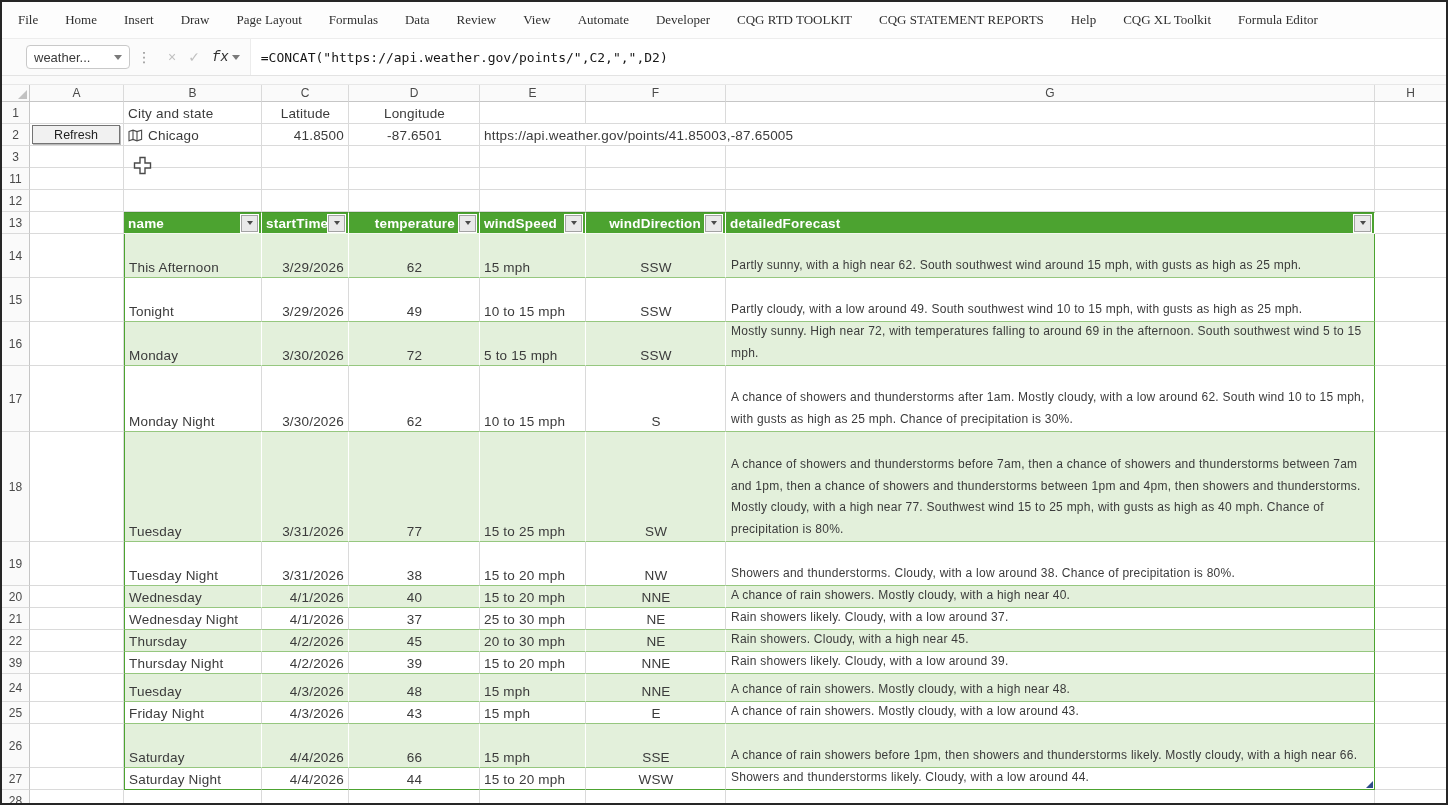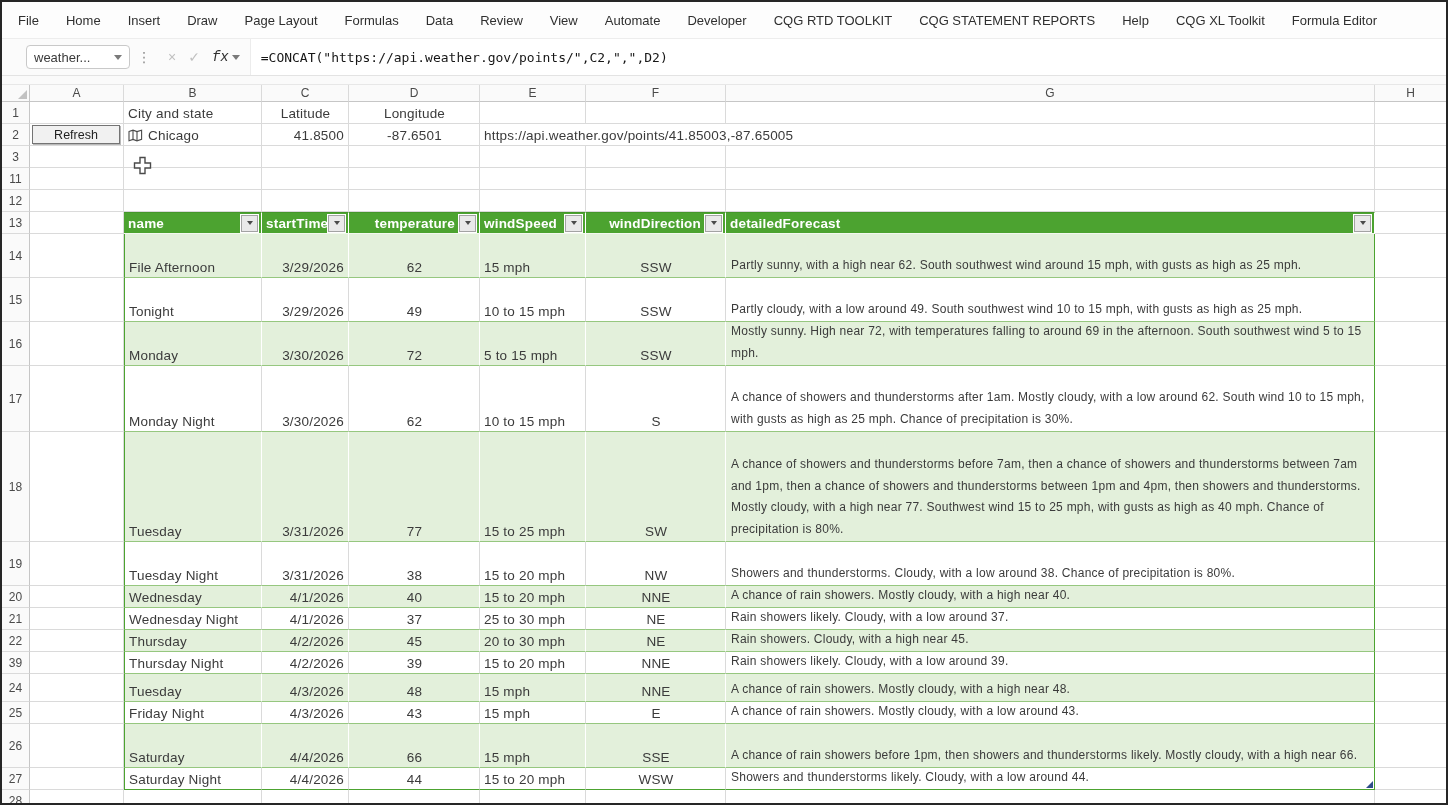--- a/index.html
+++ b/index.html
@@ -4,21 +4,21 @@
 <style>
   html,body{margin:0;padding:0;background:#e8e8e8;}
   .window{
     width:1448px;height:805px;box-sizing:border-box;border:2px solid #262626;
     background:#fff;display:flex;flex-direction:column;overflow:hidden;
     font-family:"Liberation Sans",sans-serif;
   }
   
   .menubar{height:36px;flex:none;display:flex;align-items:center;gap:27px;
     padding:0 16px;background:#fdfdfd;border-bottom:1px solid #ededed;
-    font-size:13px;color:#2f2f2f;white-space:nowrap;}
+    font-size:13px;color:#2f2f2f;white-space:nowrap;font-family:Liberation Serif, serif;}
   .menu-item{cursor:default;}
   
   .formulabar{height:36px;flex:none;display:flex;align-items:center;background:#fbfbfb;
     border-bottom:1px solid #e3e3e3;padding-left:24px;}
   .namebox{width:104px;height:24px;box-sizing:border-box;border:1px solid #c9c9c9;border-radius:4px;
     background:#fff;display:flex;align-items:center;justify-content:space-between;
     padding:0 7px;font-size:13px;color:#3a3a3a;}
   .tri-down{width:0;height:0;border-left:4px solid transparent;border-right:4px solid transparent;
     border-top:5px solid #7a7a7a;display:inline-block;}
   .dots{color:#8d8d8d;font-size:14px;margin:0 7px;}
@@ -223,21 +223,21 @@
         </div>
         <div class="th-cell w-g just-between">
           <span>detailedForecast</span>
           <span class="dd"></span>
         </div>
         <div class="cell w-h"></div>
       </div>
       <div class="grid-row" style="height: 44px;">
         <div class="rowhead">14</div>
         <div class="cell w-a"></div>
-        <div class="cell w-b tcell t-first band">File Afternoon</div>
+        <div class="cell w-b tcell t-first band">This Afternoon</div>
         <div class="cell w-c tcell al-r band">3/29/2026</div>
         <div class="cell w-d tcell al-c band">62</div>
         <div class="cell w-e tcell band">15 mph</div>
         <div class="cell w-f tcell al-c band">SSW</div>
         <div class="cell w-g tcell fc t-last band">Partly sunny, with a high near 62. South southwest wind around 15 mph, with gusts as high as 25 mph.</div>
         <div class="cell w-h"></div>
       </div>
       <div class="grid-row" style="height: 44px;">
         <div class="rowhead">15</div>
         <div class="cell w-a"></div>

